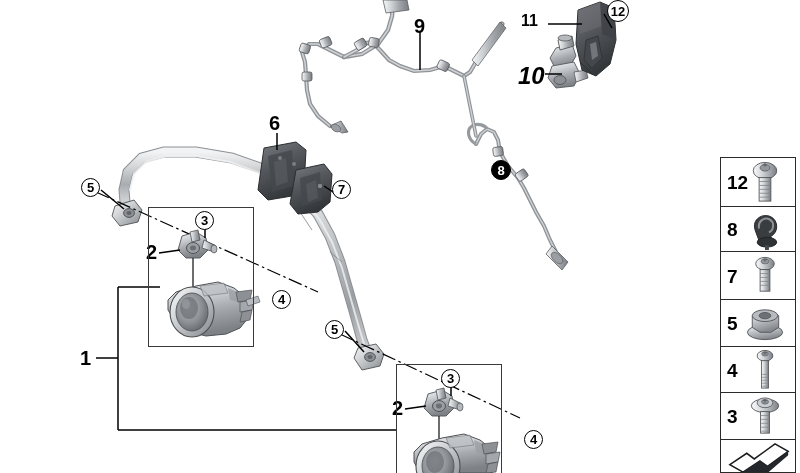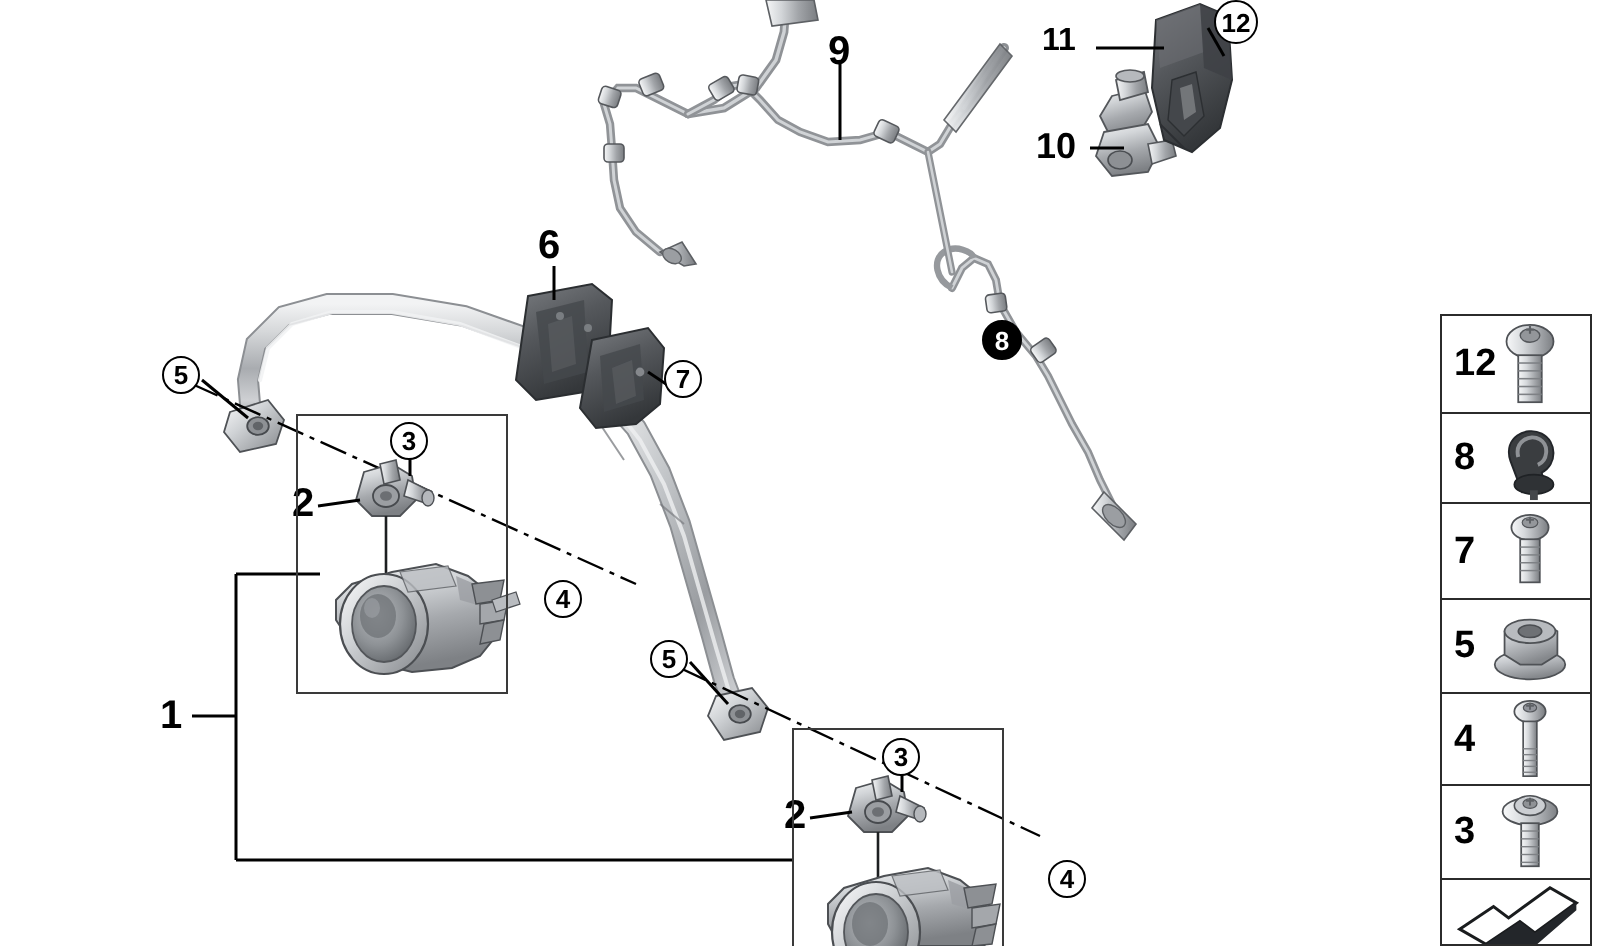--- a/index.html
+++ b/index.html
@@ -333,21 +333,21 @@
   <div class="num-circle" style="left:325px; top:320px; width:19px; height:19px; font-size:13px;">5</div>
 
   <div class="num-plain" style="left:269px; top:113px; font-size:20px;">6</div>
 
   <div class="num-circle" style="left:332px; top:180px; width:19px; height:19px; font-size:13px;">7</div>
 
   <div class="num-circle filled" style="left:491px; top:160px; width:20px; height:20px; font-size:13px;">8</div>
 
   <div class="num-plain" style="left:414px; top:16px; font-size:20px;">9</div>
 
-  <div class="num-plain" style="left:518px; top:64px; font-size:18px;">10</div>
+  <div class="num-plain" style="left:518px; top:64px; font-size:24px;font-style:italic;">10</div>
 
   <div class="num-plain" style="left:521px; top:13px; font-size:16px;">11</div>
 
   <div class="num-circle" style="left:607px; top:0px; width:22px; height:22px; font-size:13px;">12</div>
 
   <div class="box" style="left:148px; top:207px; width:106px; height:140px;"></div>
   <div class="box" style="left:396px; top:364px; width:106px; height:109px;
               border-bottom:none;"></div>
 
   <div id="legend" style="left:720px; top:157px; width:76px; height:316px;">

